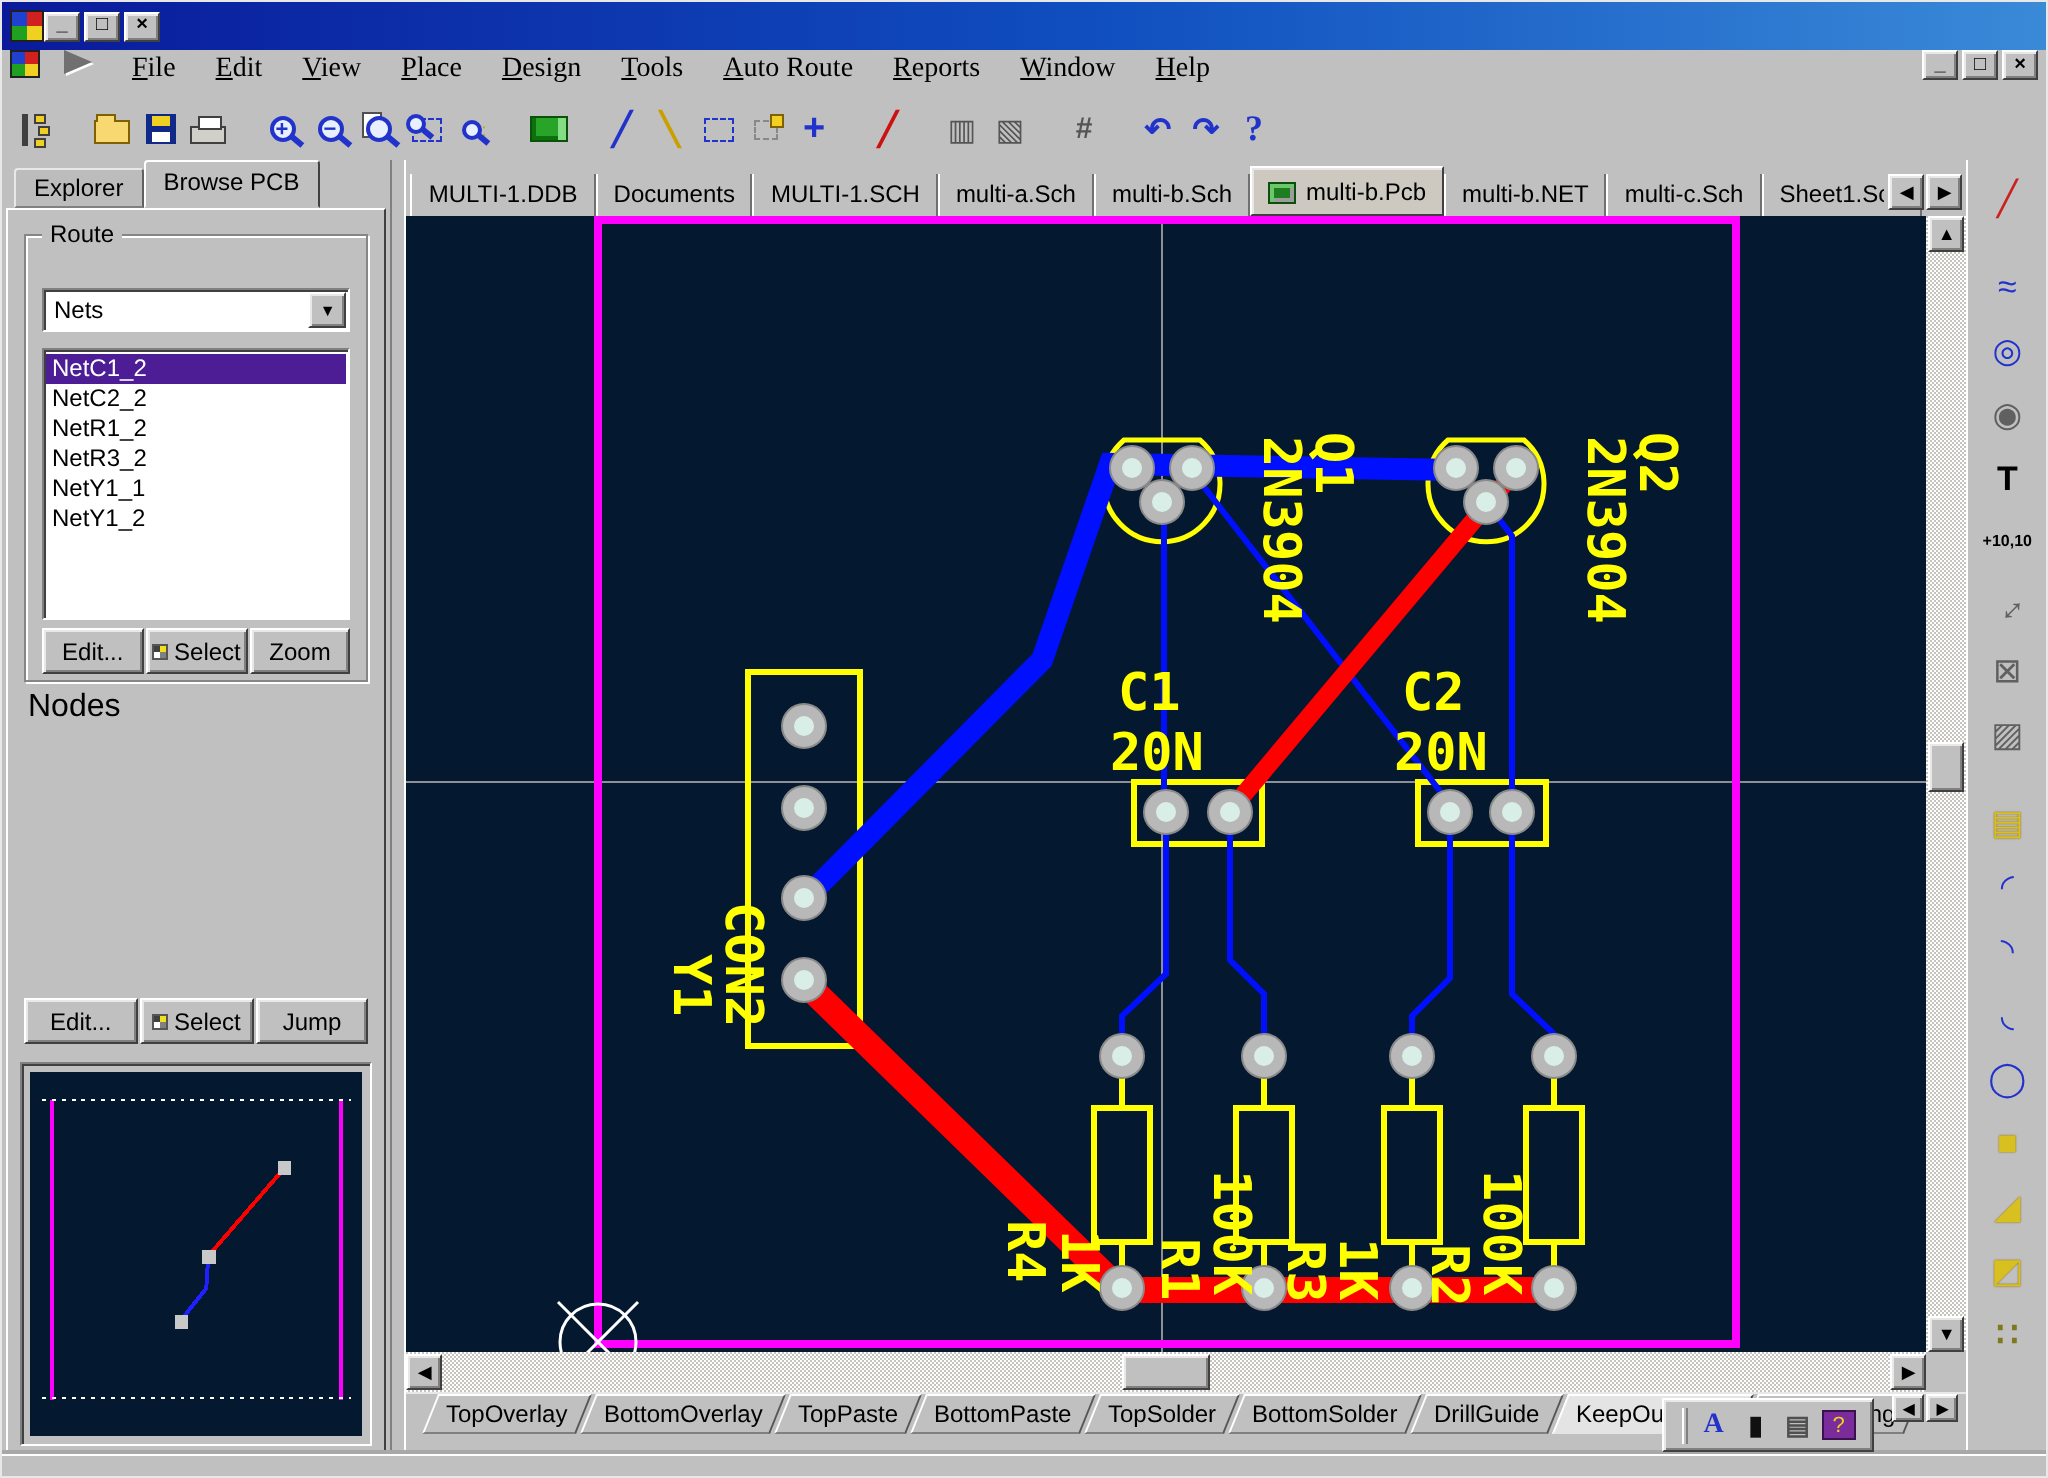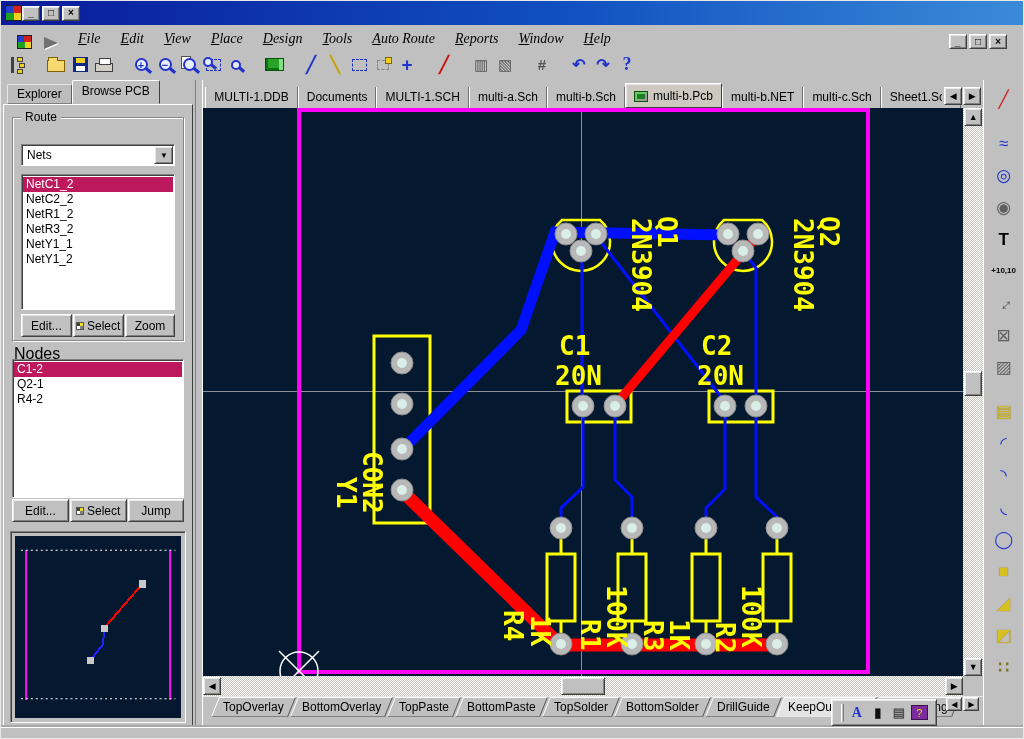--- a/index.html
+++ b/index.html
@@ -9,21 +9,21 @@
   .btn95 { background:#c0c0c0; border:1px solid; border-color:#ffffff #404040 #404040 #ffffff; box-shadow: inset 1px 1px 0 #e8e8e8, inset -1px -1px 0 #808080; display:flex; align-items:center; justify-content:center; cursor:default; }
 
   
   .titlebar { height:24px; background:linear-gradient(90deg,#0a1a9a 0%, #1050c0 55%, #3a8ad8 100%); display:flex; align-items:center; padding:0 4px; }
   .title-text { color:#fff; font-family:"Liberation Serif", serif; font-size:14px; margin-left:5px; flex:1; white-space:nowrap; overflow:hidden; }
   .logo { width:17px; height:16px; background:conic-gradient(#d02020 0 25%, #f0d020 0 50%, #20a020 0 75%, #2040d0 0); border:1px solid #202020; }
   .winctl { display:flex; gap:2px; }
   .winbtn { width:18px; height:15px; font-size:10px; font-weight:bold; line-height:1; }
 
   
-  .menubar { height:24px; display:flex; align-items:flex-end; padding:0 16px;font-style:italic; }
+  .menubar { height:24px; display:flex; align-items:flex-start; padding:0 4px; }
   .menu-item { display:inline-block; padding:2px 10px; font-family:"Liberation Serif", serif; font-size:14px; white-space:nowrap; }
   .menu-item::first-letter { text-decoration:underline; }
   .nav-arrow { width:0; height:0; border-left:14px solid #707070; border-top:6px solid transparent; border-bottom:6px solid transparent; margin:0 10px 0 12px; filter:drop-shadow(1px 1px 0 #fff); }
   .logo-sm { width:15px; height:14px; background:conic-gradient(#d02020 0 25%, #f0d020 0 50%, #20a020 0 75%, #2040d0 0); border:1px solid #202020; }
   .menubar .winctl { margin-left:auto; }
 
   
   .toolbar { height:31px; display:flex; align-items:center; padding:0 6px; }
   .tbi { width:24px; height:24px; display:flex; align-items:center; justify-content:center; position:relative; }
   .tgap { width:13px; }
@@ -60,21 +60,21 @@
   .ptab.inactive { height:20px; padding-top:2px; background:#bcbcbc; border-color:#e8e8e8 #606060 #808080 #e8e8e8; }
   .ptab.active { height:24px; position:relative; z-index:3; }
   .panel-body { position:absolute; left:2px; right:2px; top:24px; bottom:0; background:#c0c0c0; border:1px solid; border-color:#ffffff #404040 #404040 #ffffff; padding:4px 6px; }
   .groupbox { position:absolute; left:8px; right:8px; top:12px; height:224px; border:1px solid #868686; box-shadow:inset 1px 1px 0 #ffffff, 1px 1px 0 #ffffff; }
   .groupbox-label { position:absolute; top:-8px; left:8px; background:#c0c0c0; padding:0 4px; font-size:12px; }
   .combo { position:absolute; left:8px; right:8px; top:26px; height:22px; background:#fff; border:1px solid; border-color:#808080 #fff #fff #808080; box-shadow:inset 1px 1px 0 #404040; display:flex; align-items:center; }
   .combo-text { flex:1; padding:0 5px; font-size:12px; }
   .combo-btn { width:19px; height:18px; margin-right:1px; font-size:8px; }
   .listbox { position:absolute; left:8px; right:8px; background:#fff; border:1px solid; border-color:#808080 #fff #fff #808080; box-shadow:inset 1px 1px 0 #404040; padding:2px 1px; overflow:hidden; font-size:12px; }
   .lb-item { height:15px; line-height:15px; padding:0 3px; white-space:nowrap; }
-  .lb-item.sel { background:#be185d; color:#fff; }
+  .lb-item.sel { background:#4c1d95; color:#fff; }
   .btn-row { position:absolute; left:8px; right:8px; height:23px; display:flex; gap:1px; }
   .btn-row .btn95 { flex:1; font-size:12px; overflow:hidden; white-space:nowrap; }
   .sel-ico { width:8px; height:8px; margin-right:3px; flex:none; background:conic-gradient(#f0e020 0 25%, #808080 0 50%, #fff 0 75%, #404040 0); border:1px solid #555; }
   .nodes-label { position:absolute; left:10px; top:240px; font-size:16px; }
   .preview { position:absolute; left:6px; right:6px; top:426px; bottom:4px; border:1px solid; border-color:#808080 #fff #fff #808080; box-shadow:inset 1px 1px 0 #404040; background:#c0c0c0; padding:4px; }
   .preview-inner { width:100%; height:100%; background:#041830; }
 
   .splitter { width:8px; background:#c0c0c0; border-left:1px solid #808080; border-right:1px solid #ffffff; }
 
   
@@ -256,25 +256,20 @@
             <span class="btn95">Edit...</span>
             <span class="btn95">
                 <span class="sel-ico"></span>
                 <span>Select</span>
               </span>
             <span class="btn95">Zoom</span>
           </div>
         </div>
 
         <div class="nodes-label">Nodes</div>
-        <div class="listbox" style="top:254px; height:139px;">
-          <div class="lb-item sel">C1-2</div>
-          <div class="lb-item">Q2-1</div>
-          <div class="lb-item">R4-2</div>
-        </div>
         <div class="btn-row" style="top:394px;">
           <span class="btn95">Edit...</span>
           <span class="btn95">
               <span class="sel-ico"></span>
               <span>Select</span>
             </span>
           <span class="btn95">Jump</span>
         </div>
 
         <div class="preview">

